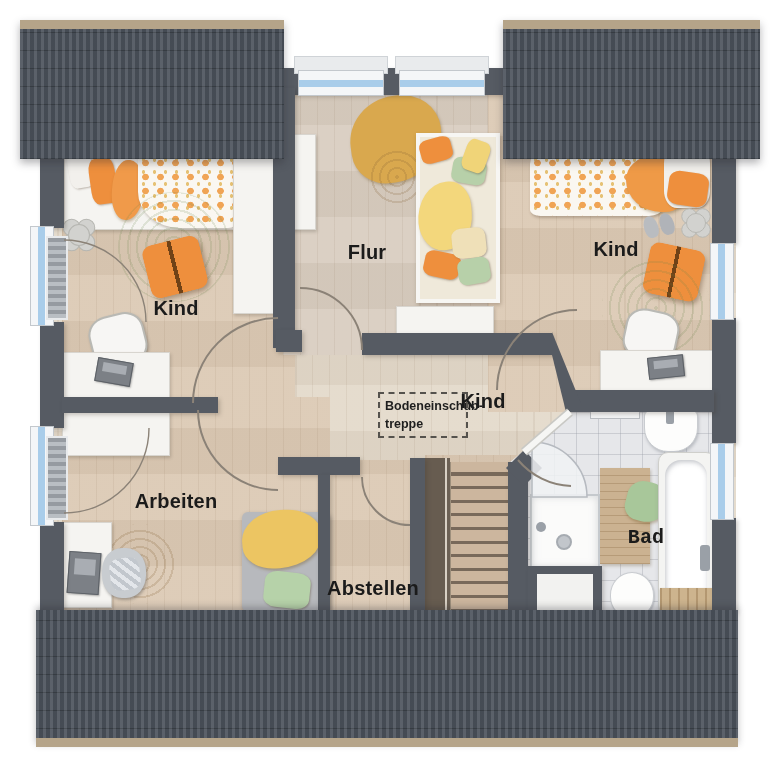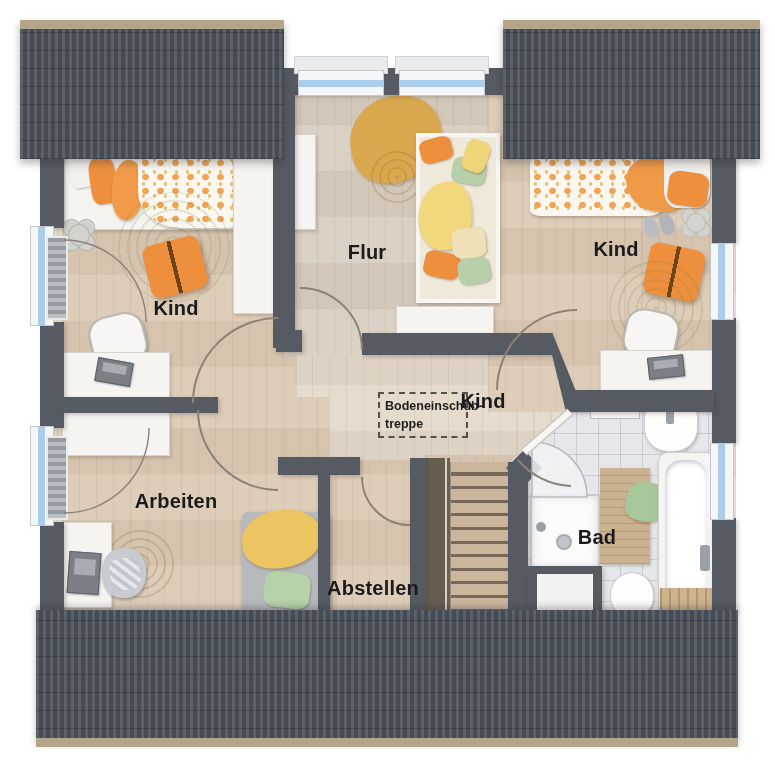--- a/index.html
+++ b/index.html
@@ -222,20 +222,20 @@
   <div class="abs roof" style="left:36px;top:610px;width:702px;height:137px;box-shadow:0 -3px 7px rgba(40,40,45,.3);">
     <div class="rooftan" style="bottom:0;"></div>
   </div>
 
   <div class="abs roomlabel" style="left:176px;top:308px;">Kind</div>
   <div class="abs roomlabel" style="left:367px;top:252px;">Flur</div>
   <div class="abs roomlabel" style="left:616px;top:249px;">Kind</div>
   <div class="abs roomlabel" style="left:483px;top:401px;">Kind</div>
   <div class="abs roomlabel" style="left:176px;top:501px;">Arbeiten</div>
   <div class="abs roomlabel" style="left:373px;top:588px;">Abstellen</div>
-  <div class="abs roomlabel" style="left:597px;top:537px;">Bad</div>
+  <div class="abs roomlabel" style="left:646px;top:537px;font-family:Liberation Mono, monospace;">Bad</div>
 
   <div id="hatchbox" class="abs" style="left:362px;top:392px;width:90px;height:46px;">
     <span>Bodeneinschub-</span><br>
     <span>treppe</span>
   </div>
 
 </div>
 
 </body></html>

